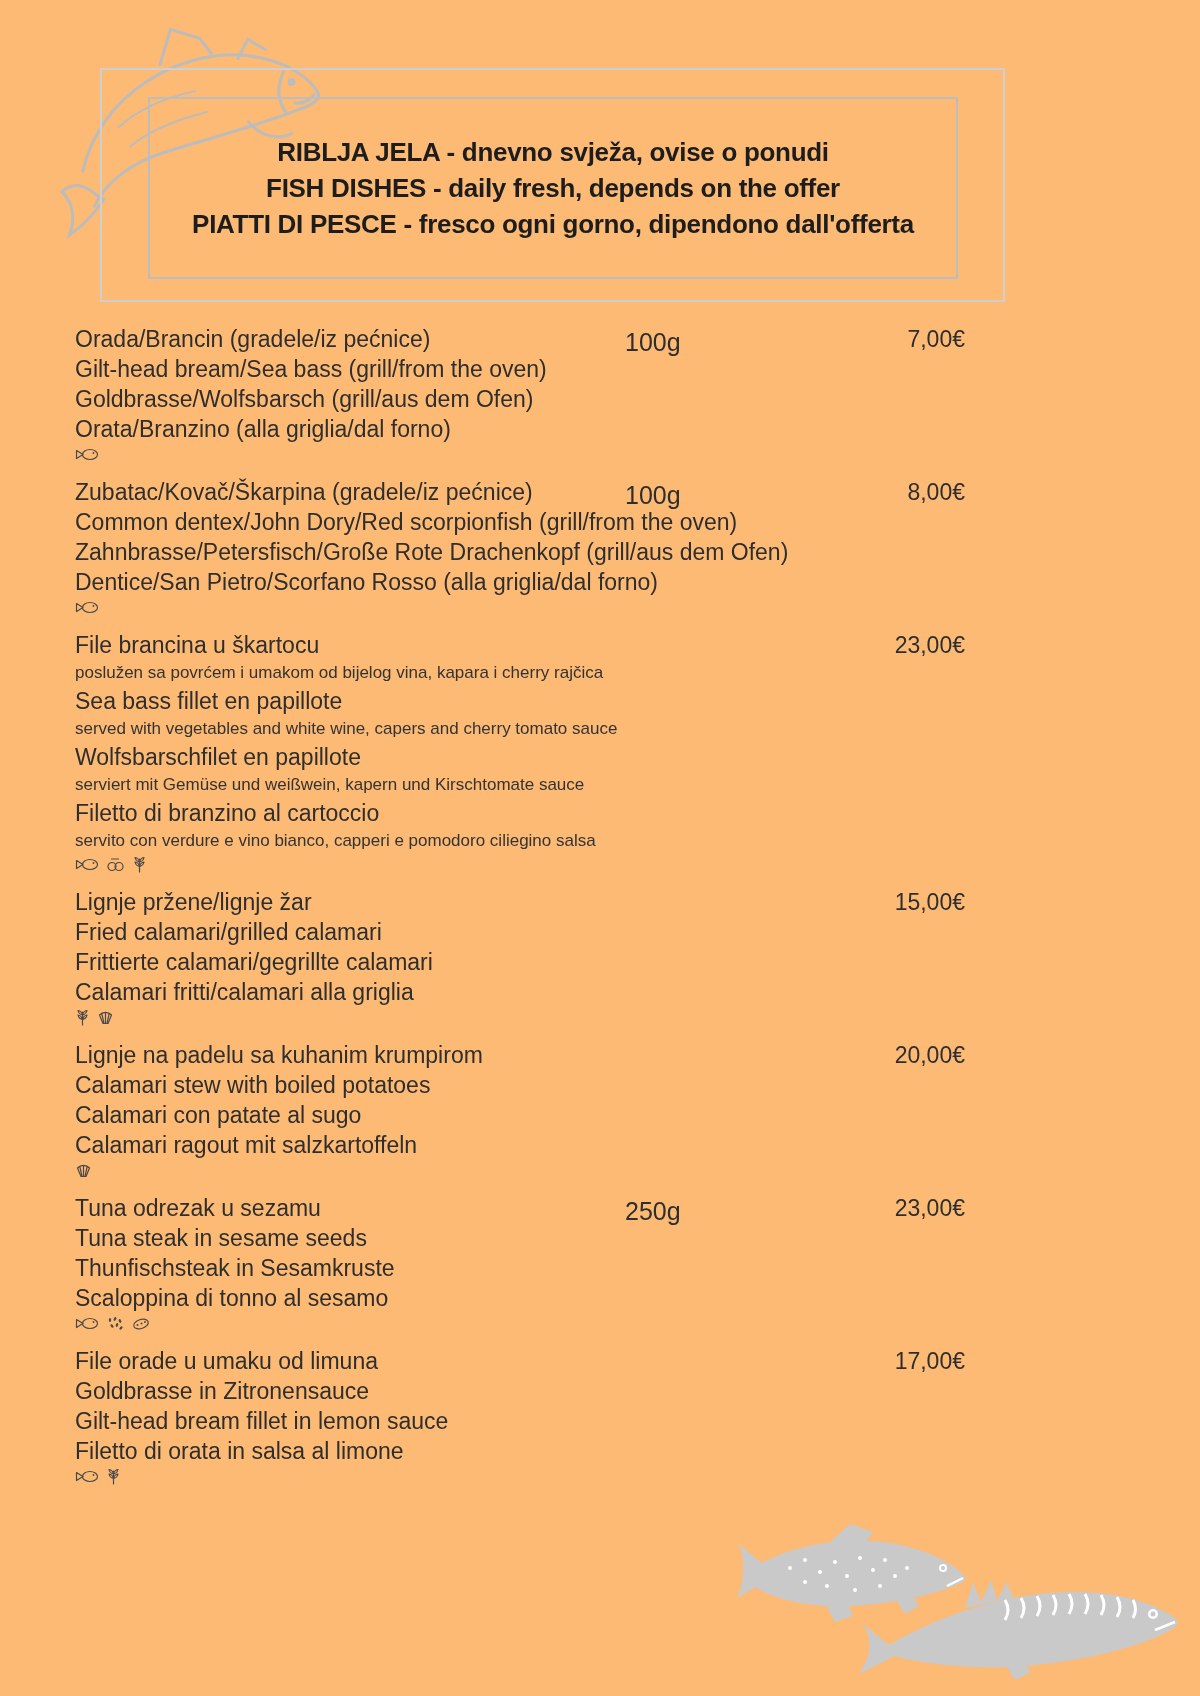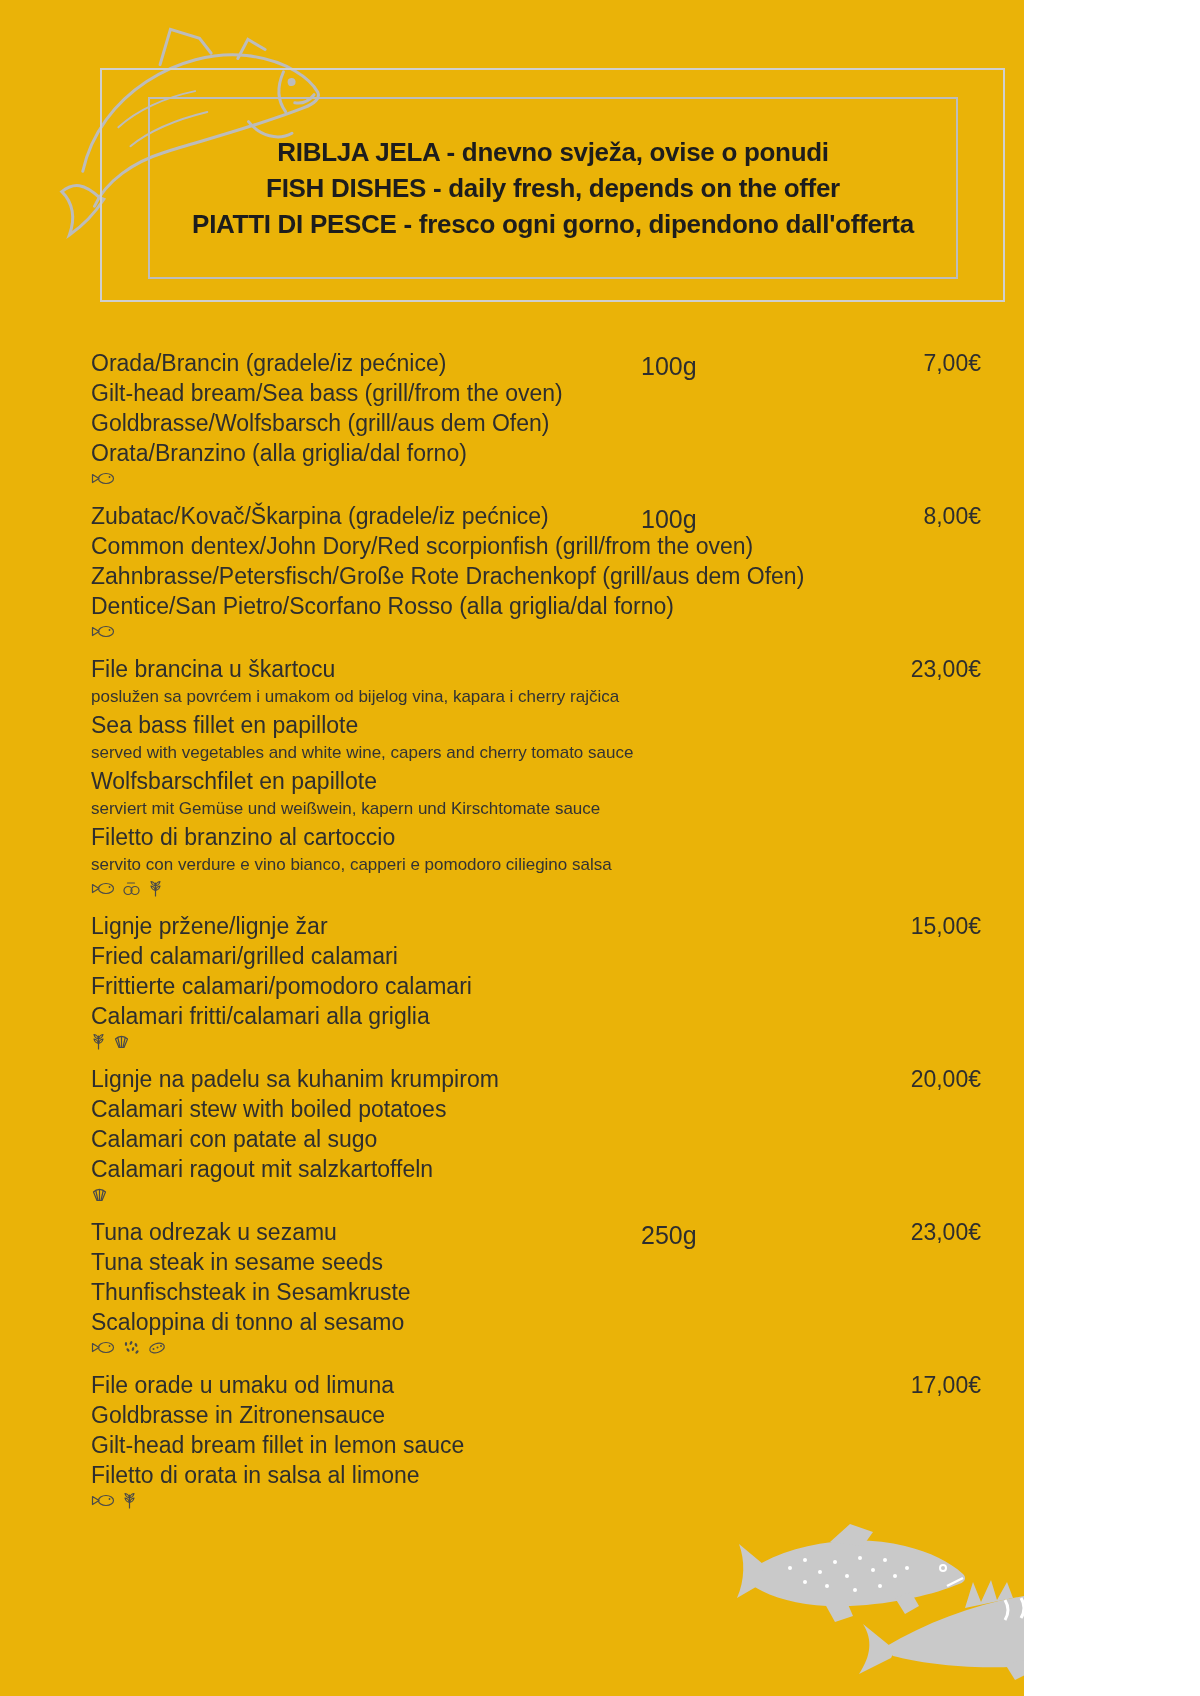--- a/index.html
+++ b/index.html
@@ -1,20 +1,20 @@
 <!DOCTYPE html>
 <html><head>
 <meta charset="utf-8">
 <style>
   html,body{margin:0;padding:0;background:#ffffff;}
   .page{
     position:relative;
-    width:1024px;
+    width:1200px;
     height:1696px;
-    background:#eab308;
+    background:#fdba74;
     overflow:hidden;
     font-family:"Liberation Sans", sans-serif;
     color:#2e2e2e;
   }
   
   .title-box{
     position:absolute;
     left:100px; top:68px;
     width:905px; height:234px;
     border:2px solid #cfcfcf;
@@ -36,23 +36,22 @@
     font-size:26px;
     font-weight:bold;
     line-height:36px;
     color:#1d1d1d;
     letter-spacing:-0.3px;
     white-space:nowrap;
   }
   
   .menu{
     position:absolute;
-    left:75px; top:348px;
+    left:75px; top:324px;
     width:890px;
-    margin-left:16px;
   }
   .item{margin-bottom:14px;}
   .line{
     font-size:23px;
     line-height:30px;
     white-space:nowrap;
     color:#2e2e2e;
   }
   .line.sm{
     font-size:17px;
@@ -185,21 +184,21 @@
           </svg>
       </div>
     </section>
 
     <section class="item">
       <div class="line first">
         <span>Lignje pržene/lignje žar</span>
         <span class="pr">15,00€</span>
       </div>
       <div class="line">Fried calamari/grilled calamari</div>
-      <div class="line">Frittierte calamari/pomodoro calamari</div>
+      <div class="line">Frittierte calamari/gegrillte calamari</div>
       <div class="line">Calamari fritti/calamari alla griglia</div>
       <div class="icons">
         <svg class="alg" width="15" height="17" viewBox="0 0 15 17">
             <path d="M7.5,16 L7.5,3"></path>
             <path d="M7.5,6 C5,5.5 3.5,4 3,1.5 C5.5,2 7,3.5 7.5,6 Z"></path>
             <path d="M7.5,6 C10,5.5 11.5,4 12,1.5 C9.5,2 8,3.5 7.5,6 Z"></path>
             <path d="M7.5,10.5 C5,10 3.5,8.5 3,6 C5.5,6.5 7,8 7.5,10.5 Z"></path>
             <path d="M7.5,10.5 C10,10 11.5,8.5 12,6 C9.5,6.5 8,8 7.5,10.5 Z"></path>
           </svg>
         <svg class="alg" width="17" height="15" viewBox="0 0 17 15">

